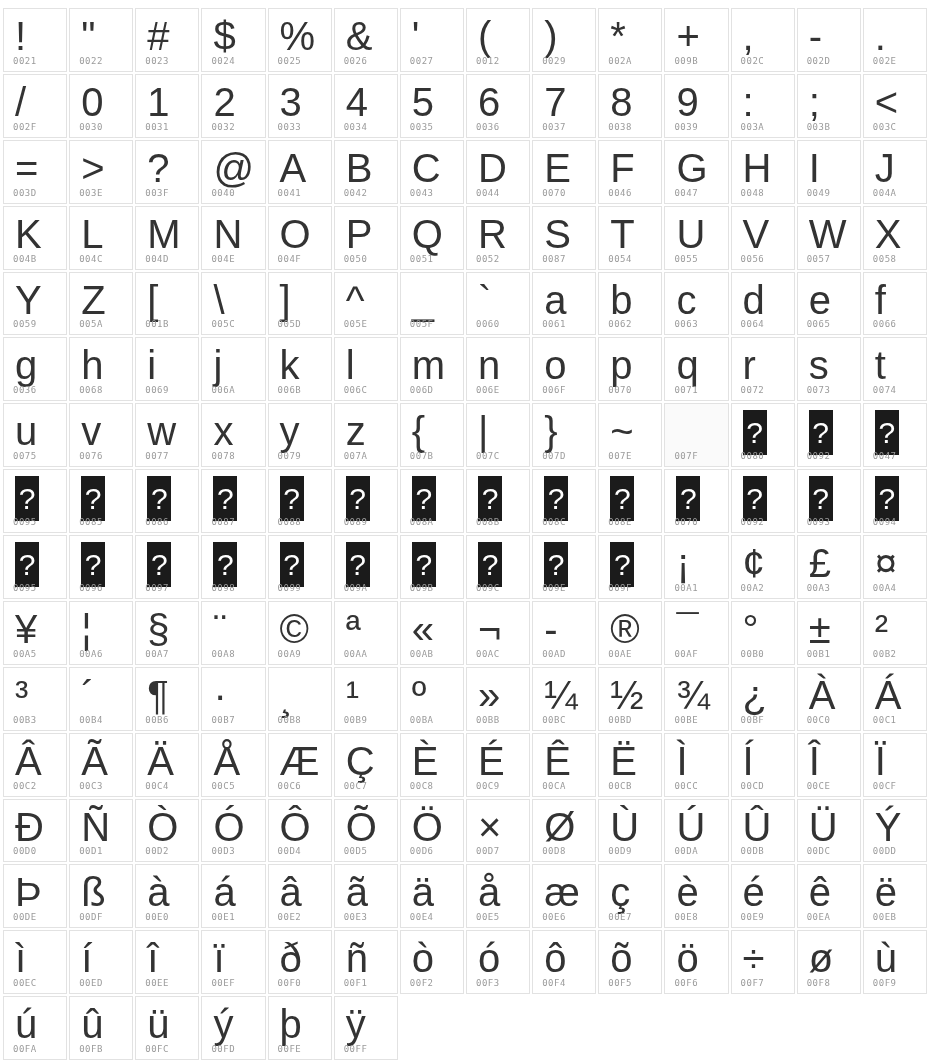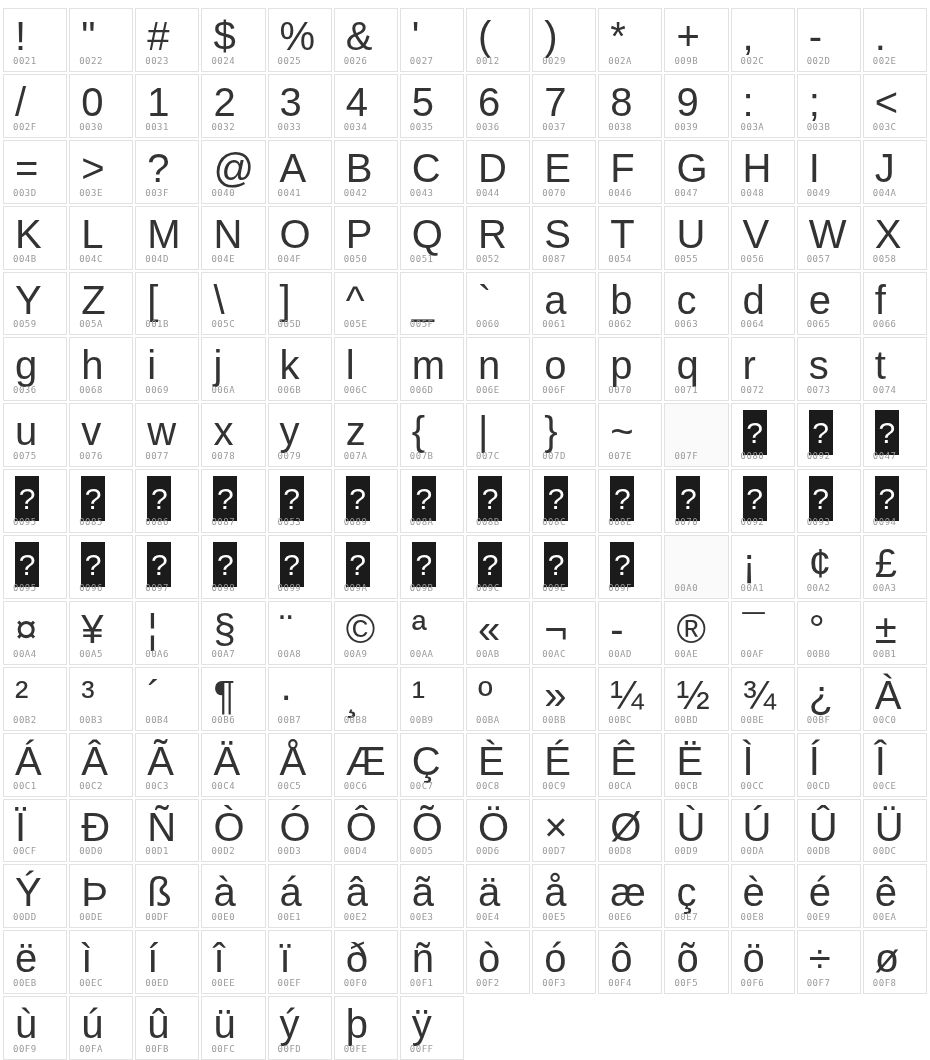--- a/index.html
+++ b/index.html
@@ -574,21 +574,21 @@
     <span class="code">0086</span>
   </div>
 
   <div class="cell notdef">
     <span class="glyph">?</span>
     <span class="code">0087</span>
   </div>
 
   <div class="cell notdef">
     <span class="glyph">?</span>
-    <span class="code">0053</span>
+    <span class="code">0088</span>
   </div>
 
   <div class="cell notdef">
     <span class="glyph">?</span>
     <span class="code">0089</span>
   </div>
 
   <div class="cell notdef">
     <span class="glyph">?</span>
     <span class="code">008A</span>
@@ -672,24 +672,20 @@
   <div class="cell notdef">
     <span class="glyph">?</span>
     <span class="code">009E</span>
   </div>
 
   <div class="cell notdef">
     <span class="glyph">?</span>
     <span class="code">009F</span>
   </div>
 
-  <div class="cell empty">
-    <span class="glyph"></span>
-    <span class="code">00A0</span>
-  </div>
 
   <div class="cell">
     <span class="glyph">¡</span>
     <span class="code">00A1</span>
   </div>
 
   <div class="cell">
     <span class="glyph">¢</span>
     <span class="code">00A2</span>
   </div>

